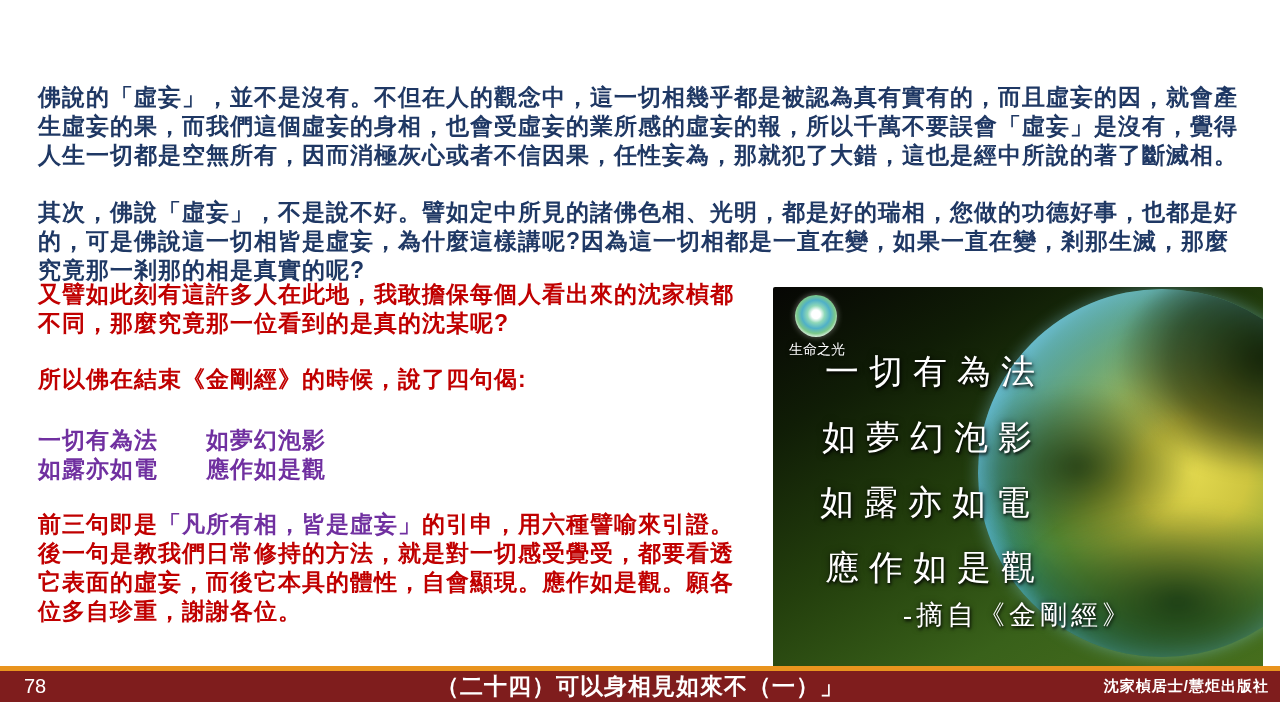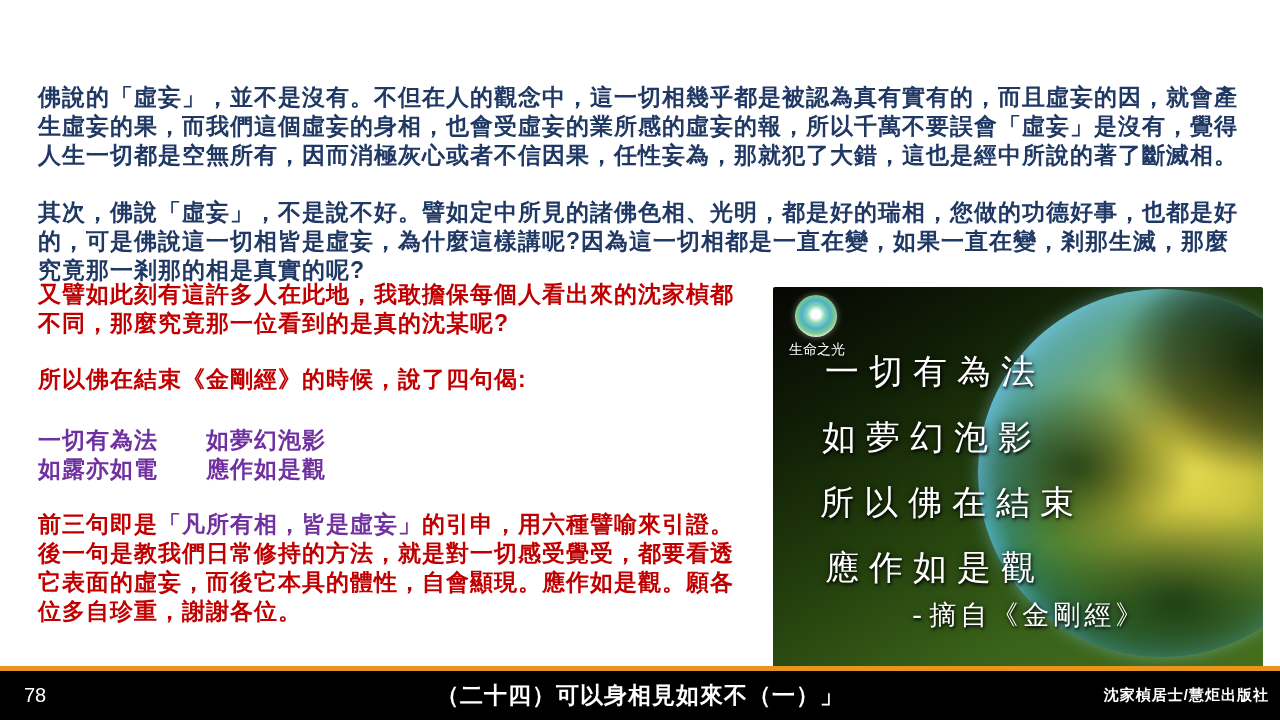--- a/index.html
+++ b/index.html
@@ -52,31 +52,31 @@
       text-shadow:0 0 4px rgba(0,0,0,.8);}
 
   .poem-line{position:absolute;color:#ffffff;font-size:34px;letter-spacing:10px;
       font-family:Liberation Mono, monospace;
       text-shadow:0 0 7px rgba(0,0,0,.65),1px 2px 3px rgba(0,0,0,.85);
       white-space:nowrap;}
   .poem-1{left:52px;top:62px;}
   .poem-2{left:49px;top:128px;}
   .poem-3{left:47px;top:193px;}
   .poem-4{left:52px;top:258px;}
-  .poem-attrib{position:absolute;left:136px;top:310px;color:#ffffff;
+  .poem-attrib{position:absolute;left:130px;top:310px;color:#ffffff;
       font-size:27px;letter-spacing:4px;
-      font-family:Liberation Mono, monospace;
+      font-family:Liberation Serif, serif;
       text-shadow:0 0 6px rgba(0,0,0,.65),1px 2px 3px rgba(0,0,0,.85);
       white-space:nowrap;}
 
   
   .footer-accent{position:absolute;left:0;top:666px;width:1280px;height:5px;
       background:#E9941E;}
-  .footer-bar{position:absolute;left:0;top:671px;width:1280px;height:49px;
-      background:#000000;display:flex;align-items:center;color:#ffffff;}
+  .footer-bar{position:absolute;left:0;top:671px;width:1280px;height:31px;
+      background:#7f1d1d;display:flex;align-items:center;color:#ffffff;}
   .footer-page{position:absolute;left:24px;font-size:20px;font-weight:400;}
   .footer-title{width:100%;text-align:center;font-size:23px;font-weight:700;
       letter-spacing:1px;}
   .footer-credit{position:absolute;right:11px;font-size:15px;font-weight:700;
       letter-spacing:1px;}
 </style>
 </head>
 <body>
 
 <div class="slide">
@@ -110,21 +110,21 @@
       <div class="blob blob-reflection"></div>
     </div>
 
     <div class="logo">
       <div class="logo-circle"></div>
       <div class="logo-text">生命之光</div>
     </div>
 
     <div class="poem-line poem-1">一切有為法</div>
     <div class="poem-line poem-2">如夢幻泡影</div>
-    <div class="poem-line poem-3">所以佛在結束</div>
+    <div class="poem-line poem-3">如露亦如電</div>
     <div class="poem-line poem-4">應作如是觀</div>
     <div class="poem-attrib">-摘自《金剛經》</div>
   </div>
 
   <div class="footer-accent"></div>
   <div class="footer-bar">
     <span class="footer-page">78</span>
     <span class="footer-title">（二十四）可以身相見如來不（一）」</span>
     <span class="footer-credit">沈家楨居士/慧炬出版社</span>
   </div>

